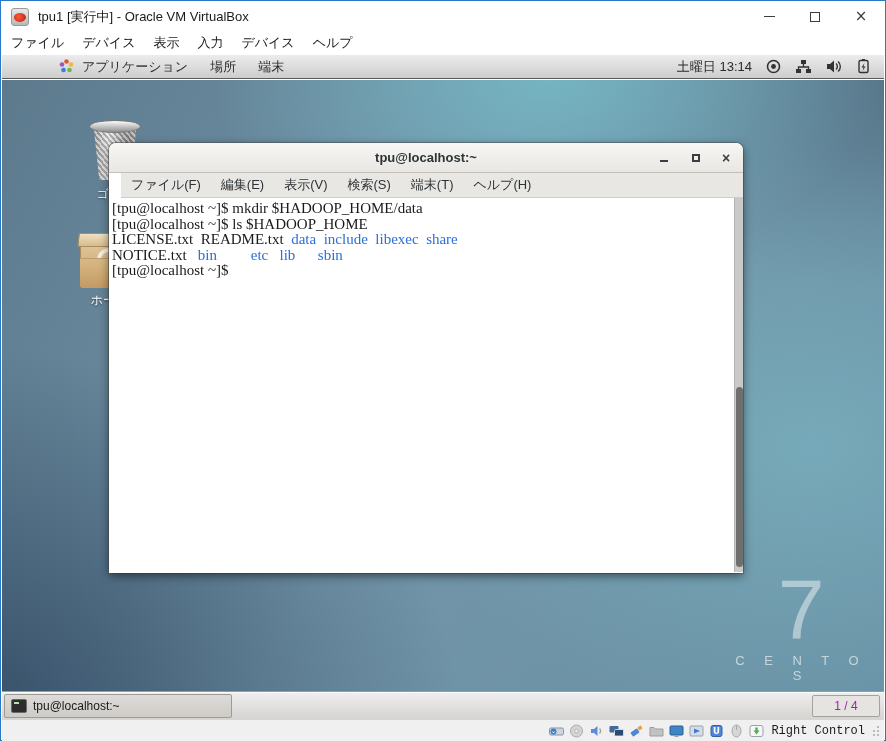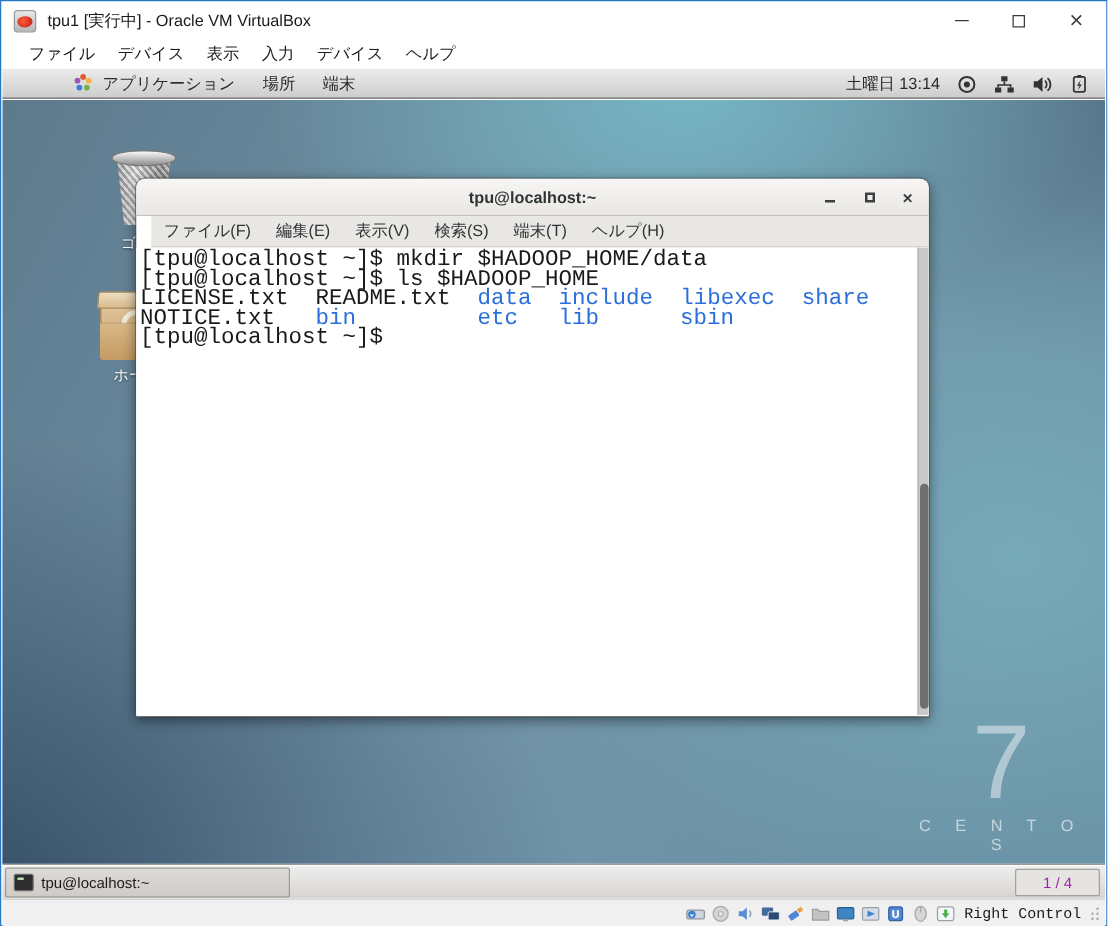--- a/index.html
+++ b/index.html
@@ -12,29 +12,29 @@
   .vbox-titlebar { position:absolute; left:1px; right:1px; top:1px; height:29px; background:#ffffff; display:flex; align-items:center; }
   .vbox-appicon { width:18px; height:18px; margin-left:9px; border-radius:3px; background:linear-gradient(#e8e8e8,#b8b8b8); position:relative; overflow:hidden; border:1px solid #9a9a9a; }
   .vbox-appicon::before { content:""; position:absolute; left:2px; top:4px; width:12px; height:9px; background:radial-gradient(circle at 40% 40%, #ff5a3c, #b71d0c); border-radius:40% 55% 45% 55%; transform:rotate(-12deg); }
   .vbox-title { margin-left:9px; font-size:13px; color:#1a1a1a; }
   .winctl { position:absolute; top:0; height:29px; width:46px; display:flex; align-items:center; justify-content:center; }
   .winctl.min { right:92px; } .winctl.max { right:46px; } .winctl.close { right:0; }
   .glyph-min { width:11px; height:0; border-top:1px solid #3c3c3c; }
   .glyph-max { width:10px; height:10px; border:1px solid #3c3c3c; }
   .glyph-close { font-size:15px; color:#3c3c3c; line-height:1; font-family:"DejaVu Sans",sans-serif; }
 
-  .vbox-menubar { position:absolute; left:1px; right:1px; top:30px; height:24px; background:#ffffff; display:flex; align-items:center; gap:18px; padding-left:21px; }
+  .vbox-menubar { position:absolute; left:1px; right:1px; top:30px; height:24px; background:#ffffff; display:flex; align-items:center; gap:18px; padding-left:9px; }
   .vbox-menu-item { font-size:13px; color:#1a1a1a; }
 
   
   .gnome-panel { position:absolute; left:1px; right:1px; top:54px; height:24px;
     background:linear-gradient(#ececec,#cdcdcd); border-bottom:1px solid #5a5a5a; display:flex; align-items:center;padding-left:48px; }
   .panel-left { display:flex; align-items:center; gap:22px; padding-left:8px; }
   .panel-item { font-size:13px; color:#2a2a2a; display:flex; align-items:center; gap:7px; }
-  .panel-right { margin-left:auto; display:flex; align-items:flex-end; gap:13px; padding-right:12px; }
+  .panel-right { margin-left:auto; display:flex; align-items:flex-start; gap:13px; padding-right:12px; }
   .panel-clock { font-size:13px; color:#2a2a2a; }
   .tray-icon { width:17px; height:17px; display:inline-flex; }
 
   
   .desktop { position:absolute; left:1px; right:1px; top:79px; height:611px; overflow:hidden;
     background:
       radial-gradient(ellipse 480px 260px at 62% 0%,   rgba(118,186,199,.85), rgba(118,186,199,0) 70%),
       radial-gradient(ellipse 560px 420px at 92% 60%,  rgba(122,178,192,.75), rgba(122,178,192,0) 72%),
       radial-gradient(ellipse 700px 520px at -5% 105%, rgba(42,66,92,.85),   rgba(42,66,92,0) 72%),
       radial-gradient(ellipse 600px 300px at 105% 0%,  rgba(70,95,115,.6),   rgba(70,95,115,0) 70%),
@@ -73,21 +73,21 @@
   .term-ctl { position:absolute; top:0; height:30px; width:30px; display:flex; align-items:center; justify-content:center; }
   .term-ctl.min { right:64px; } .term-ctl.max { right:32px; } .term-ctl.close { right:2px; }
   .tglyph-min { width:8px; height:0; border-top:2px solid #3c3f41; margin-top:6px; }
   .tglyph-max { width:8px; height:8px; border:2px solid #3c3f41; }
   .tglyph-close { font-size:14px; font-weight:bold; color:#3c3f41; line-height:1; }
 
   .term-menubar { height:25px; background:#e9e7e3; border-bottom:1px solid #cfcbc6; display:flex; align-items:center; gap:20px; padding-left:10px;margin-left:12px; }
   .term-menu-item { font-size:13px; color:#2e3436; }
 
   .term-screen { position:relative; height:374px; background:#ffffff; overflow:hidden; }
-  .term-output { padding:3px 6px 0 3px; font-family:Liberation Mono, monospace; font-size:18px; line-height:15.6px; white-space:pre; }
+  .term-output { padding:3px 6px 0 3px; font-family:Liberation Serif, serif; font-size:15px; line-height:15.6px; white-space:pre; }
   .seg-fg  { color:#1a1a1a; }
   .seg-dir { color:#2a6fdb; }
 
   .term-scrollbar { position:absolute; top:0; right:0; width:9px; height:374px; background:#c9c9c9; border-left:1px solid #b4b4b4; }
   .term-thumb { position:absolute; left:1px; width:7px; top:189px; height:180px; background:#6f6f6f; border-radius:4px; }
 
   
   .taskbar { position:absolute; left:1px; right:1px; top:690px; height:28px;
     background:linear-gradient(#efefef,#d6d4d1); border-top:1px solid #9a9a9a; box-shadow:inset 0 1px 0 #fbfbfb; }
   .task-button { position:absolute; left:2px; top:2px; width:228px; height:24px; background:linear-gradient(#dddbd7,#cfccc8);

